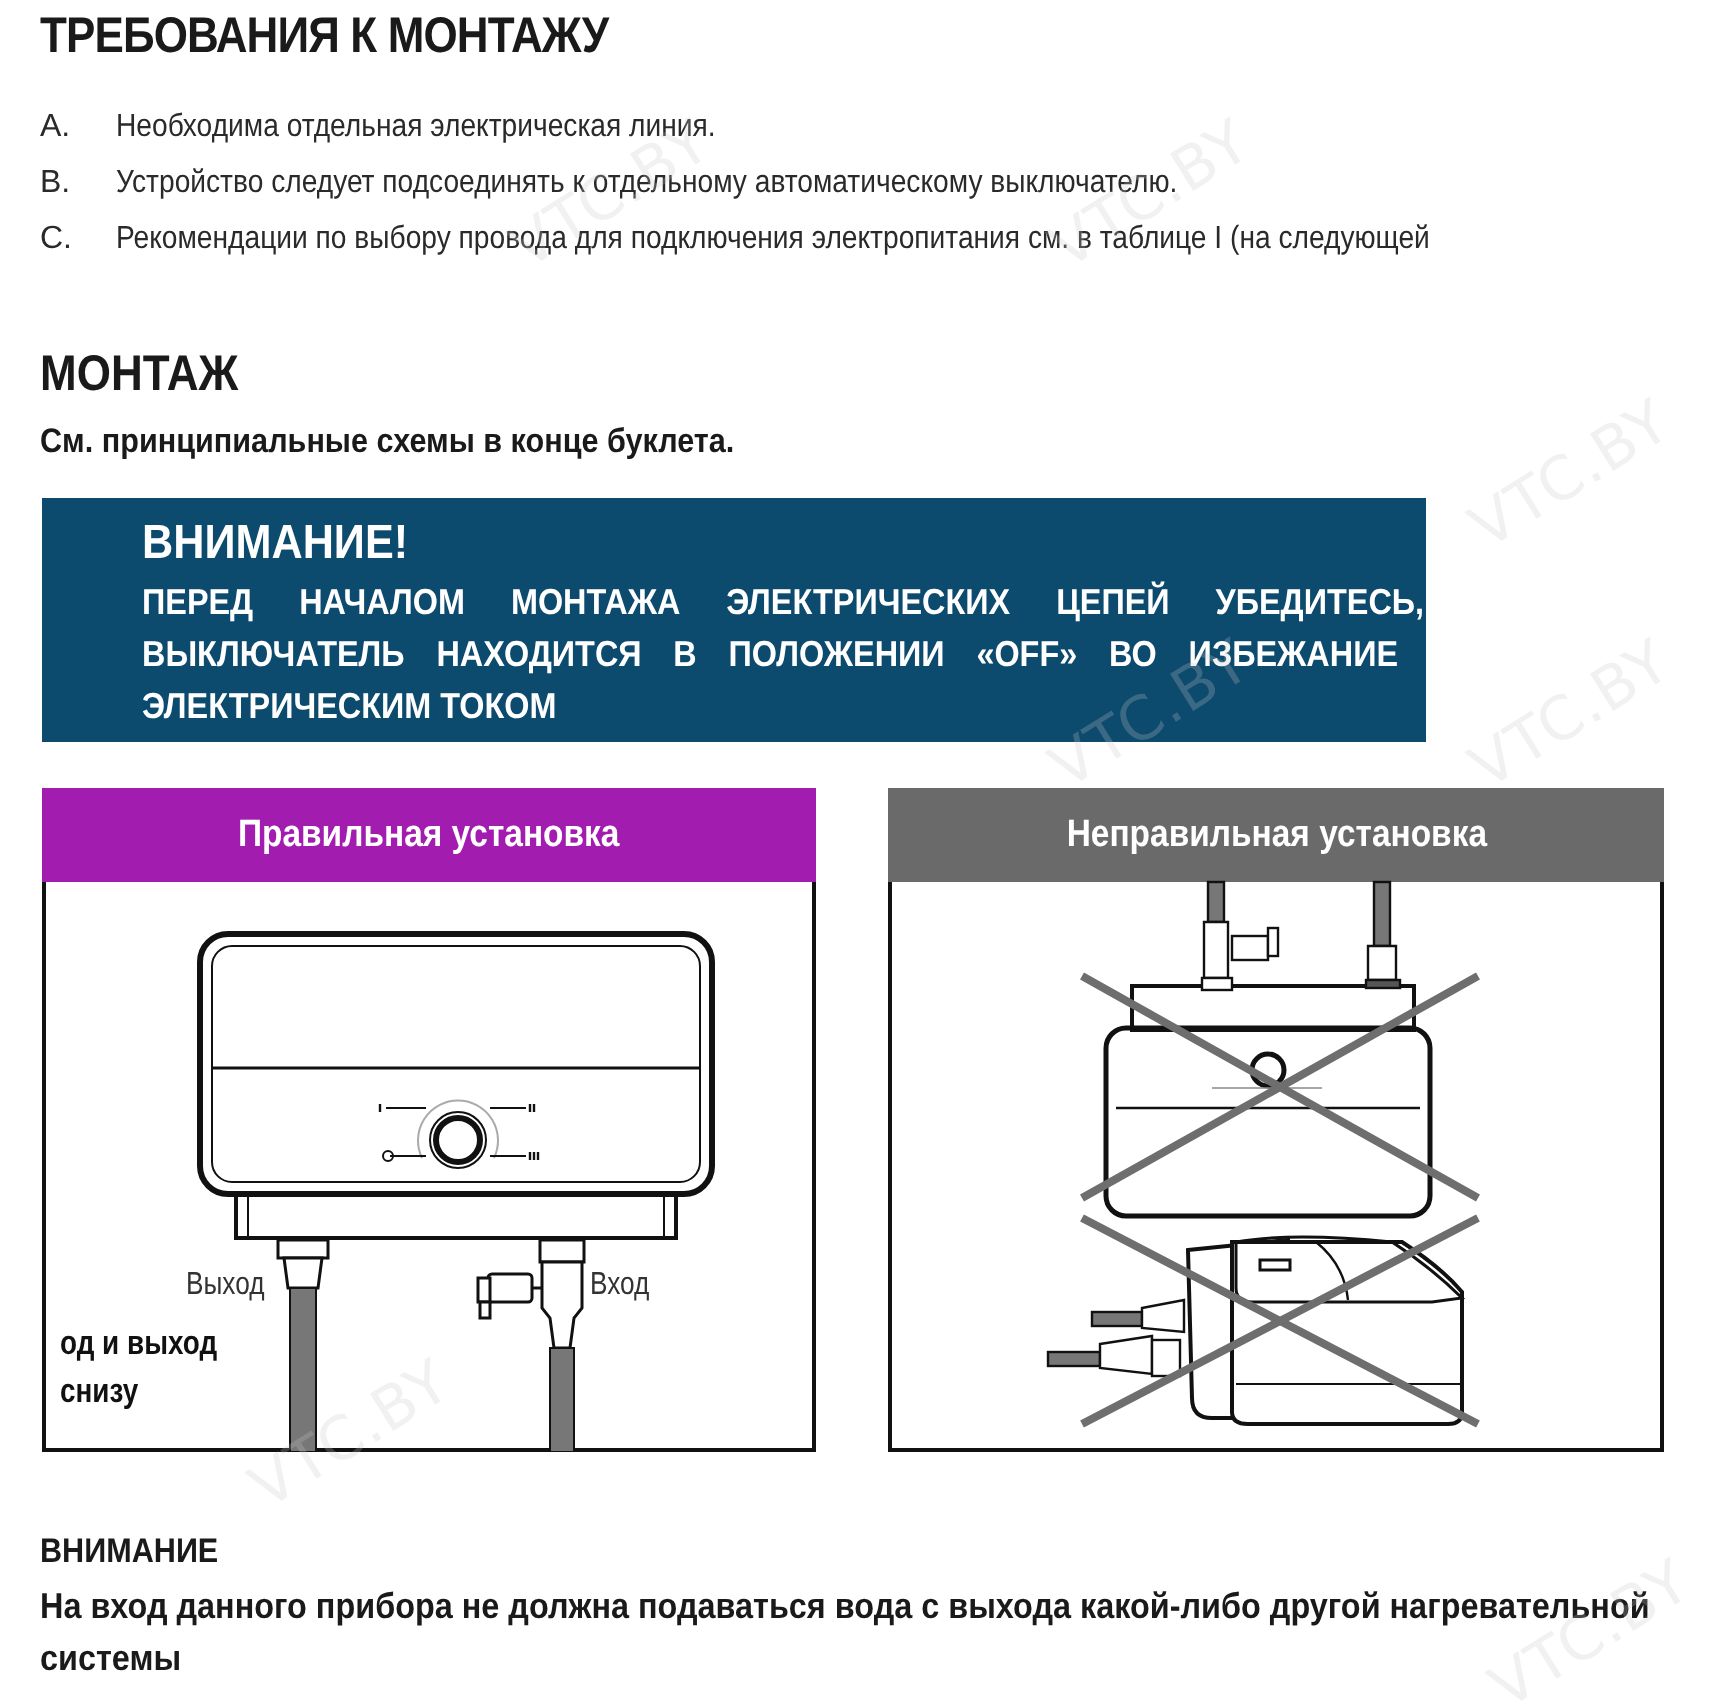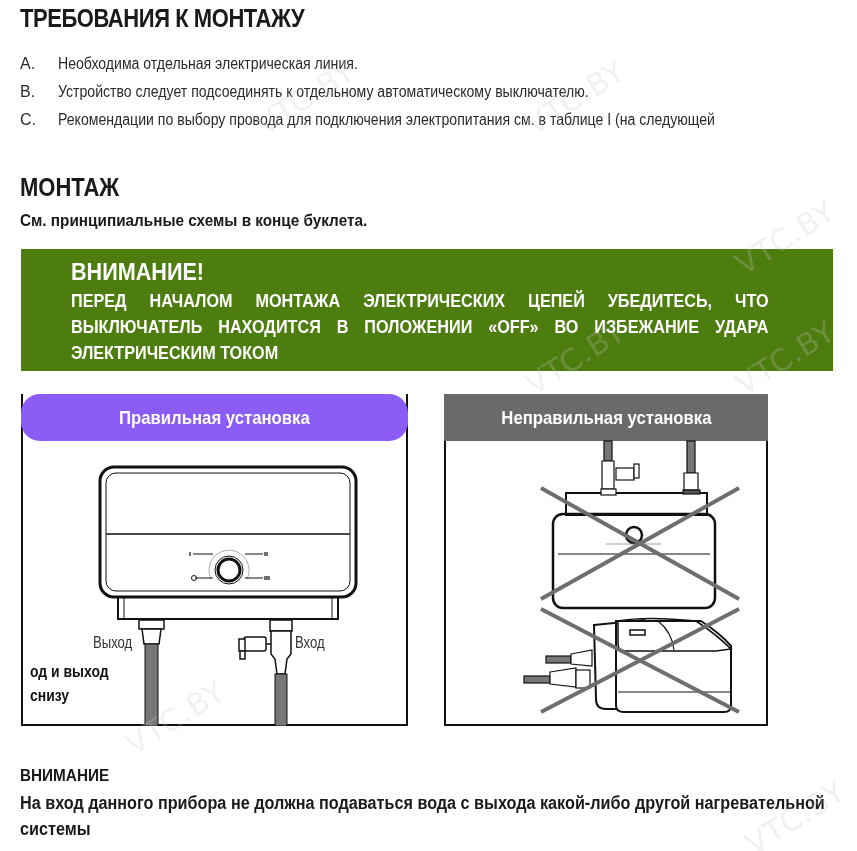--- a/index.html
+++ b/index.html
@@ -9,32 +9,32 @@
         letter-spacing: -0.5px; transform: scaleX(0.88); transform-origin: left top; margin: 0; }
   .reqlist { position: absolute; left: 20px; top: 50px; width: 830px; margin: 0; padding: 0; list-style: none;
              font-size: 16px; line-height: 28px; color: #2a2a2a; }
   .reqlist li { display: flex; }
   .reqlist .letter { width: 38px; flex: none; }
   .reqlist .txt { transform: scaleX(0.88); transform-origin: left top; width: 900px; display: block; }
   .h2 { position: absolute; left: 20px; top: 173px; font-size: 25px; font-weight: bold; margin: 0;
         transform: scaleX(0.88); transform-origin: left top; }
   .sub { position: absolute; left: 20px; top: 211px; font-size: 17px; font-weight: bold;
          transform: scaleX(0.9); transform-origin: left top; }
-  .warnbox { position: absolute; left: 21px; top: 249px; width: 812px; height: 122px; background: #4d7c0f; color: #ffffff; }
+  .warnbox { position: absolute; left: 21px; top: 249px; width: 692px; height: 122px; background: #0c4a6e; color: #ffffff; }
   .warnbox .wtitle { position: absolute; left: 50px; top: 9px; font-size: 24px; font-weight: bold;
                      transform: scaleX(0.9); transform-origin: left top; }
   .warnbox .wtext { position: absolute; left: 50px; top: 39px; width: 775px; font-size: 18px; font-weight: bold;
                     line-height: 26px; text-align: justify; transform: scaleX(0.9); transform-origin: left top; }
   .panel { position: absolute; top: 394px; height: 332px; border: 2px solid #111; border-top: none; box-sizing: border-box; background: #fff; }
   .panel .phead { position: absolute; left: -2px; right: -2px; top: 0; height: 47px; color: #fff; font-size: 19px; font-weight: bold;
                   display: flex; align-items: center; justify-content: center; }
   .panel .phead span { display: inline-block; transform: scaleX(0.88); }
   .panel.left { left: 21px; width: 387px; }
-  .panel.left .phead { background: #8b5cf6; border-radius: 19px; }
-  .panel.right { left: 444px; width: 324px; }
+  .panel.left .phead { background: #a21caf; }
+  .panel.right { left: 444px; width: 388px; }
   .panel.right .phead { background: #6a6a6a; }
   .panel svg { position: absolute; left: 0; top: 0; }
   .lbl { position: absolute; font-size: 16px; color: #333; transform: scaleX(0.82); transform-origin: left top; }
   .bottomnote { position: absolute; left: 20px; top: 766px; font-size: 17px; font-weight: bold;
                 transform: scaleX(0.9); transform-origin: left top; }
   .bottomtext { position: absolute; left: 20px; top: 790px; width: 905px; font-size: 18px; font-weight: bold; line-height: 26px;
                 transform: scaleX(0.9); transform-origin: left top; }
   .wm { position: absolute; font-size: 30px; color: rgba(200,200,200,0.25); transform: rotate(-32deg); pointer-events: none;
         font-family: "DejaVu Sans", sans-serif; letter-spacing: 1px; }
 </style>

